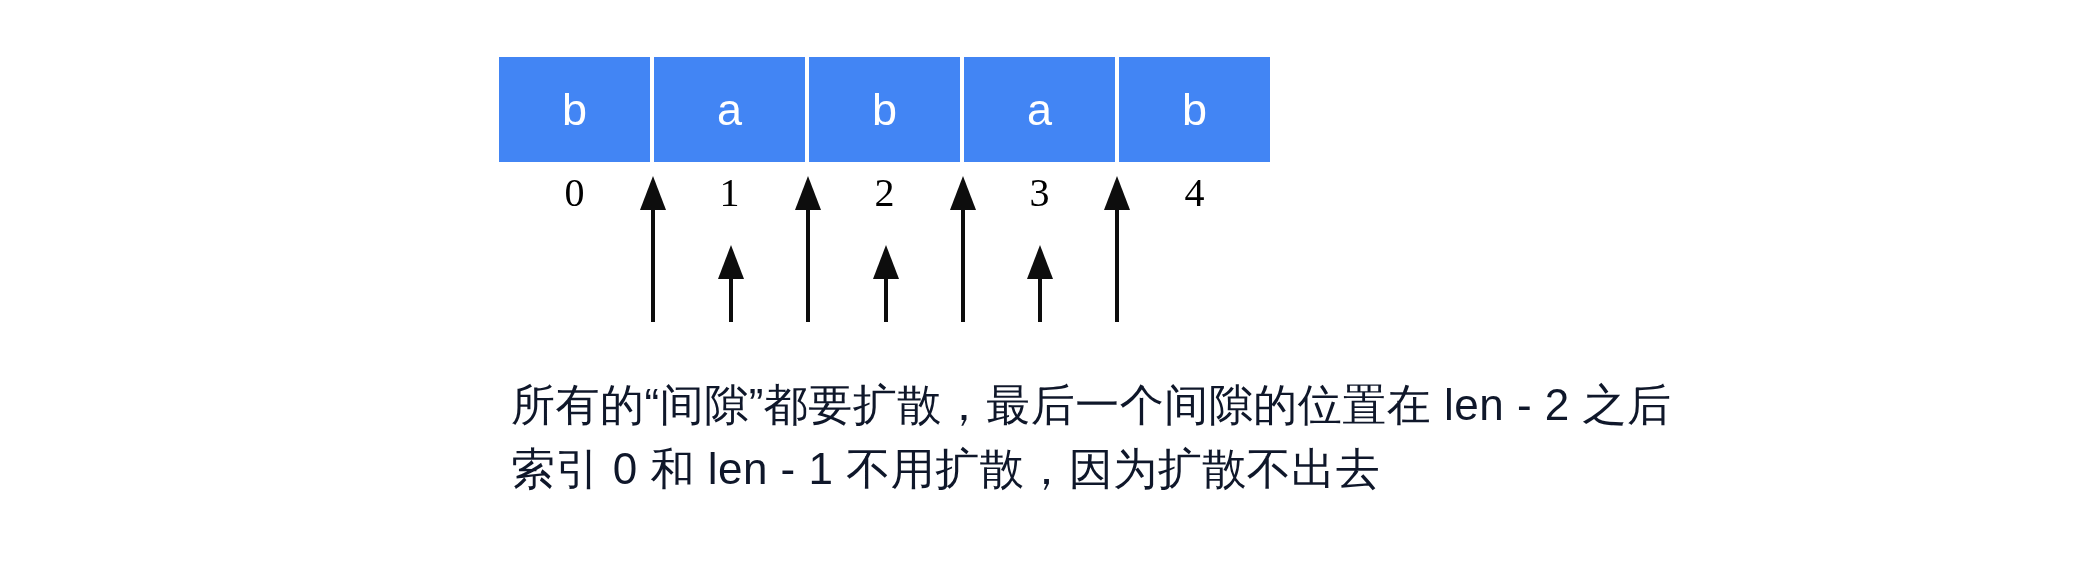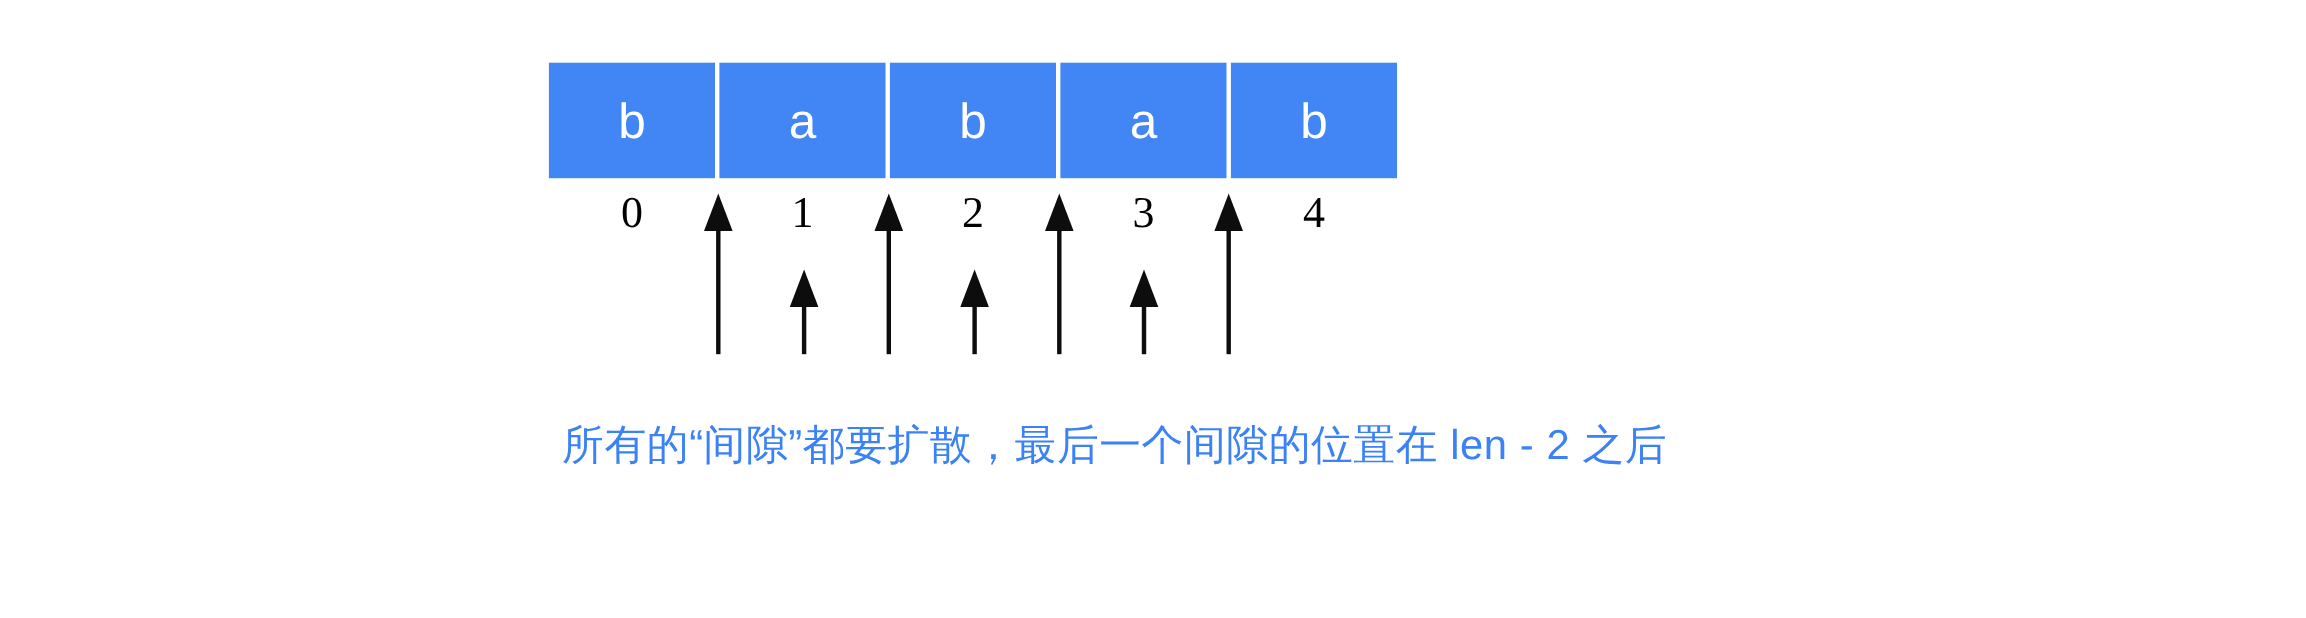--- a/index.html
+++ b/index.html
@@ -100,23 +100,23 @@
 
   
   #caption {
     position: absolute;
     left: 511px;
     top: 373px;
     width: 1400px;
   }
   .caption-line {
     font-family: "Liberation Sans", sans-serif;
-    font-size: 38px;
+    font-size: 44px;
     line-height: 64px;
-    color: #3b82f6;
+    color: #0f172a;
     white-space: nowrap;
     letter-spacing: 0.5px;
   }
 </style>
 </head>
 <body>
 
 <div id="canvas">
 
   <div id="array-row">
@@ -161,15 +161,16 @@
       <span class="shaft" style="top: 26px; height: 51px;"></span>
     </div>
     <div class="arrow" style="left: 1104px; top: 176px; width: 26px; height: 146px;">
       <span class="head"></span>
       <span class="shaft" style="top: 26px; height: 120px;"></span>
     </div>
   </div>
 
   <div id="caption">
     <div class="caption-line">所有的“间隙”都要扩散，最后一个间隙的位置在 len - 2 之后</div>
+    <div class="caption-line">索引 0 和 len - 1 不用扩散，因为扩散不出去</div>
   </div>
 
 </div>
 
 </body></html>

